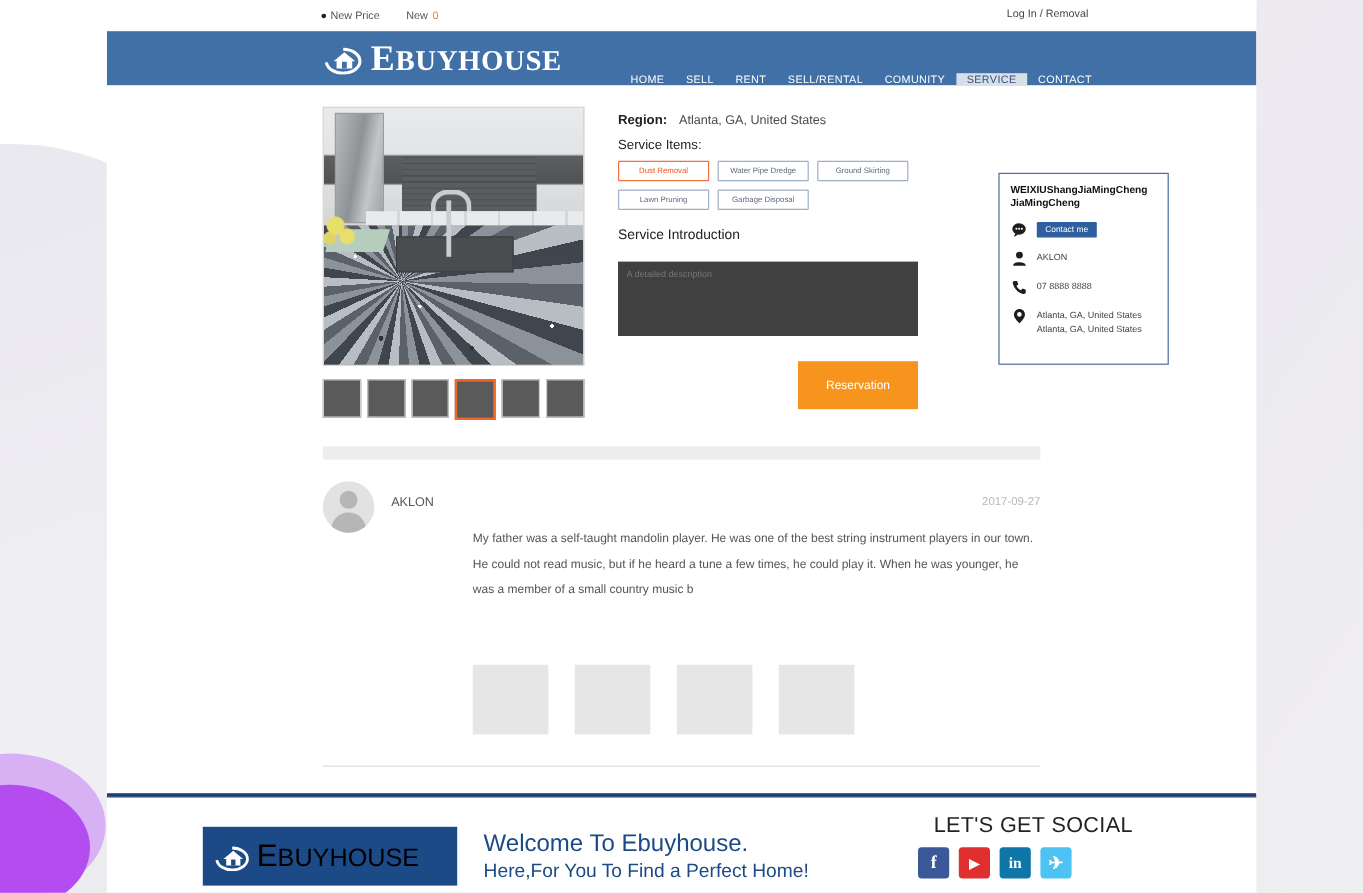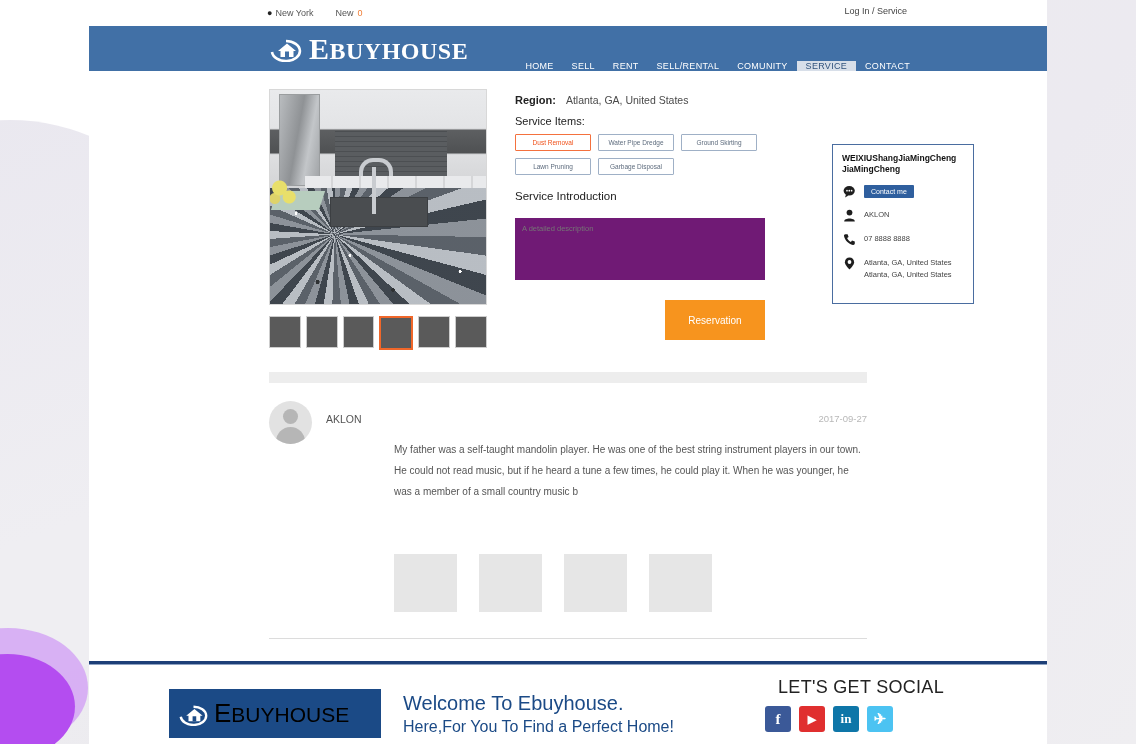--- a/index.html
+++ b/index.html
@@ -149,21 +149,21 @@
   .items-title{font-size:11px;color:#222;margin-bottom:7px;}
   .chips{display:flex;flex-wrap:wrap;gap:7px;width:250px;}
   .chip{
     border:1px solid #9fb0c6;color:#5d6b7d;font-size:6.5px;
     padding:4px 0;width:74px;text-align:center;background:#fff;cursor:pointer;
     border-radius:1px;
   }
   .chip.on{border-color:#f4713e;color:#f0511a;}
   .intro-title{font-size:11.5px;color:#222;margin:15px 0 16px;}
   .textarea{
-    width:236px;height:50px;background:#701a75;border:none;resize:none;
+    width:236px;height:50px;background:#404040;border:none;resize:none;
     font-family:"Liberation Sans",sans-serif;font-size:7.5px;color:#9a9a9a;
     padding:6px 7px;outline:none;
   }
   .resv-wrap{display:flex;justify-content:flex-end;width:250px;margin-top:16px;}
   .btn-reserve{
     background:#f7941e;color:#fff;border:none;font-size:10px;
     width:100px;height:40px;cursor:pointer;font-family:"Liberation Sans",sans-serif;
   }
 
   .card{
@@ -229,25 +229,25 @@
 <div id="bg-circle-white"></div>
 <div id="bg-swoosh"></div>
 <div id="bg-circle-purple-soft"></div>
 <div id="bg-circle-purple"></div>
 
 <div id="page">
 
   <div class="topbar">
     <div class="loc">
       <span class="pin">●</span>
-      <span>New York</span>
+      <span>New Price</span>
     </div>
     <span class="newlbl">New</span>
     <span class="newcount">0</span>
-    <span class="auth">Log In / Service</span>
+    <span class="auth">Log In / Removal</span>
   </div>
 
   <div class="navbar">
     <div class="logo">
       <span class="mark">
         <svg width="34" height="26" viewBox="0 0 34 26">
           <path d="M3 16 A14 10 0 1 0 17 5" fill="none" stroke="#ffffff" stroke-width="2.6"></path>
           <path d="M9 15 L18 7.5 L27 15 L24.5 15 L24.5 21 L11.5 21 L11.5 15 Z" fill="#ffffff"></path>
           <rect x="16" y="15.5" width="4" height="5.5" fill="#4170a6"></rect>
         </svg>

